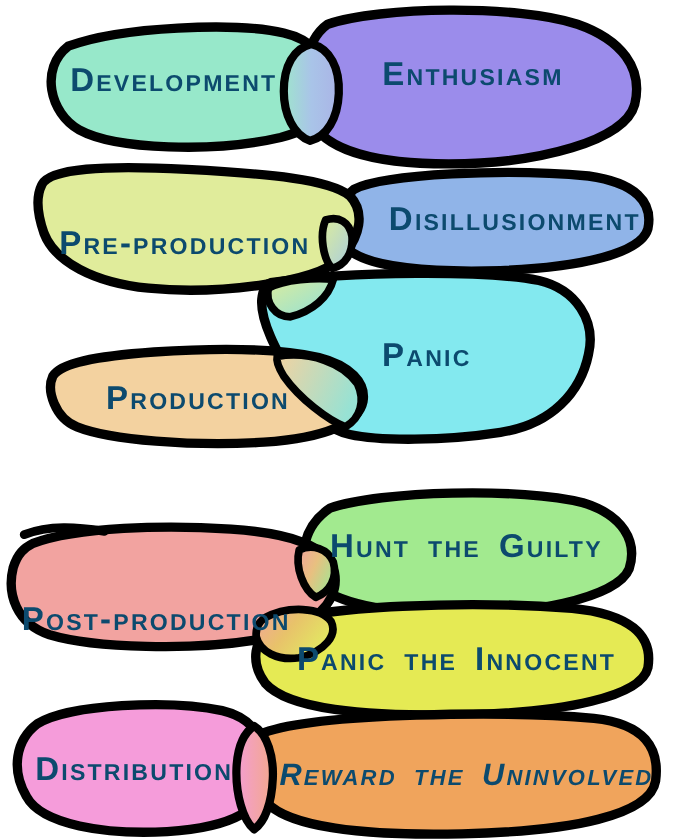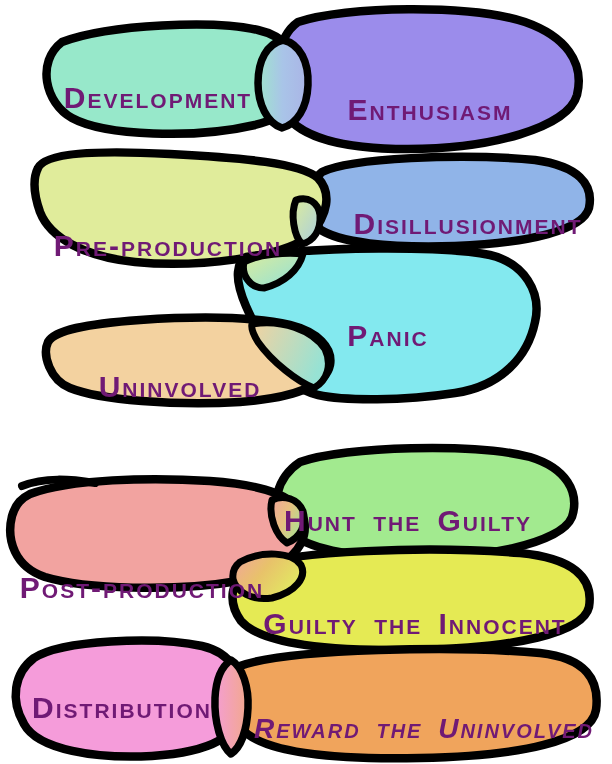--- a/index.html
+++ b/index.html
@@ -9,24 +9,23 @@
   }
   #canvas{position:absolute;left:0;top:0;width:612px;height:764px;}
   .label{
     position:absolute;
     transform:translate(-50%,-50%);
     font-variant:small-caps;
     font-weight:600;
     font-size:30px;
     letter-spacing:2px;
     word-spacing:6px;
-    color:#701a75;
+    color:#0c4a6e;
     white-space:nowrap;
     user-select:none;
-    margin-top:24px;
   }
   .label.sm{font-size:28px;font-style:italic;}
 </style>
 </head>
 <body>
 
 <svg id="canvas" viewBox="0 0 612 764" stroke-linejoin="round" stroke-linecap="round">
   <defs>
     <linearGradient id="g-dev-enth" x1="0" y1="0" x2="1" y2="0">
       <stop offset="0" stop-color="#9fe4cd"></stop>
@@ -80,22 +79,22 @@
   <path fill="url(#g-post-hunt)" stroke="#000" stroke-width="7" d="M 272,500 C 284,494 298,499 303,511 C 307,525 300,538 287,543 C 276,536 268,516 272,500 Z"></path>
   <path stroke="#000" stroke-width="8.5" d="M 248,568 C 290,550 430,546 520,553 C 572,558 594,577 589,607 C 583,633 515,648 418,650 C 330,651 262,645 241,621 C 227,602 231,580 248,568 Z" fill="#e5ea54"></path>
   <path fill="url(#g-post-punish)" stroke="#000" stroke-width="7" d="M 240,562 C 262,550 292,552 301,565 C 307,577 296,592 272,598 C 252,601 236,592 233,579 C 232,571 235,566 240,562 Z"></path>
 
   <path stroke="#000" stroke-width="8.5" d="M 240,666 C 290,648 460,646 540,653 C 586,658 600,680 596,710 C 591,741 520,756 420,758 C 330,760 262,752 242,729 C 227,708 227,684 240,666 Z" fill="#f0a45c"></path>
   <path stroke="#000" stroke-width="8.5" d="M 34,658 C 62,640 155,636 202,646 C 232,653 244,675 242,706 C 240,736 212,752 152,756 C 96,759 38,750 24,724 C 10,700 14,673 34,658 Z" fill="#f59cda"></path>
   <path fill="url(#g-dist-reward)" stroke="#000" stroke-width="7.5" d="M 231,660 C 243,667 249,688 248,708 C 247,730 241,747 231,754 C 221,746 214,722 215,698 C 216,678 222,666 231,660 Z"></path>
 </svg>
 
 <div class="label" style="left:158px;top:74px">Development</div>
-<div class="label" style="left:430px;top:86px">Enthusiasm</div>
+<div class="label" style="left:430px;top:68px">Enthusiasm</div>
 <div class="label" style="left:168px;top:222px">Pre-production</div>
 <div class="label" style="left:468px;top:200px">Disillusionment</div>
-<div class="label" style="left:388px;top:312px">Panic</div>
-<div class="label" style="left:180px;top:363px">Uninvolved</div>
+<div class="label" style="left:388px;top:324px">Panic</div>
+<div class="label" style="left:180px;top:363px">Production</div>
 <div class="label" style="left:142px;top:564px">Post-production</div>
-<div class="label" style="left:408px;top:497px">Hunt the Guilty</div>
-<div class="label" style="left:415px;top:600px">Guilty the Innocent</div>
-<div class="label" style="left:122px;top:684px">Distribution</div>
+<div class="label" style="left:424px;top:497px">Hunt the Guilty</div>
+<div class="label" style="left:415px;top:600px">Panic the Innocent</div>
+<div class="label" style="left:122px;top:700px">Distribution</div>
 <div class="label sm" style="left:424px;top:705px">Reward the Uninvolved</div>
 
 </body></html>

